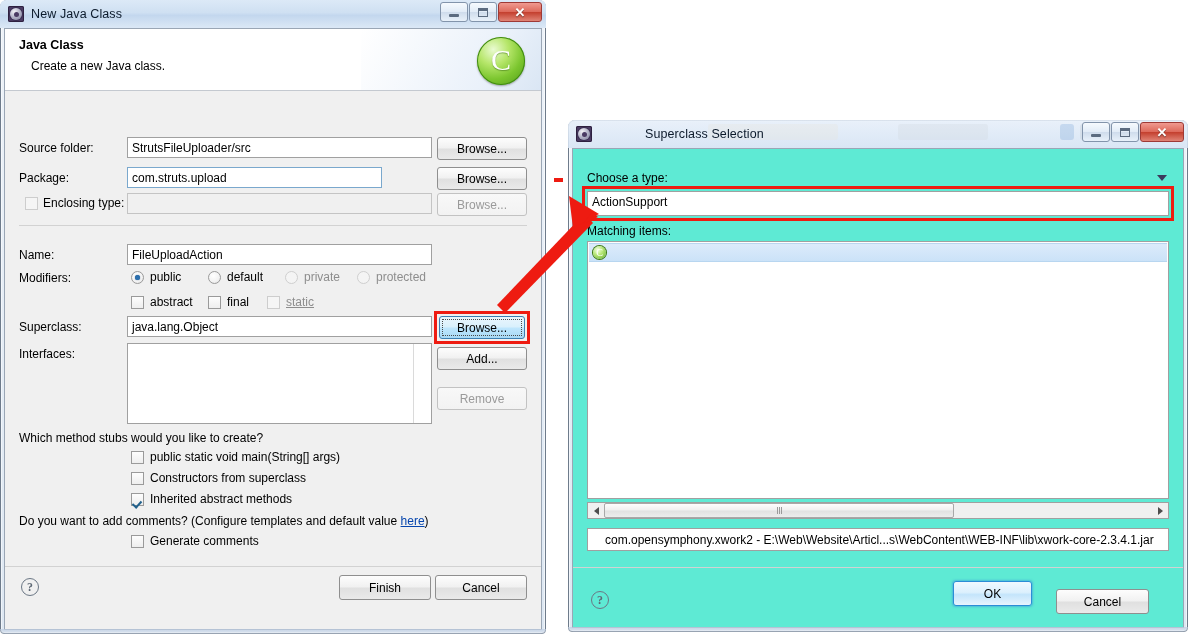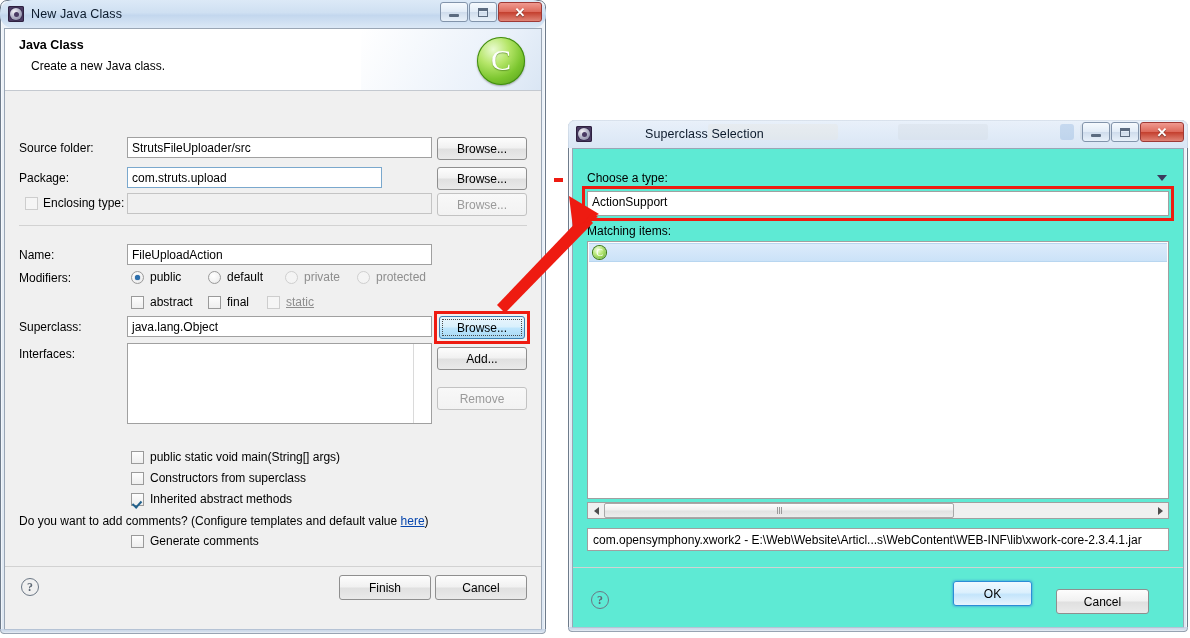--- a/index.html
+++ b/index.html
@@ -21,21 +21,21 @@
     border:1px solid #6e7b8b;
     border-radius:7px 7px 4px 4px;
     background:linear-gradient(180deg,#eef3f9 0%,#dde7f2 100%);
     box-shadow:0 0 0 1px rgba(255,255,255,.55) inset;
   }
   .titlebar {
     position:absolute; left:0; right:0; top:0; height:28px;
     display:flex; align-items:center; padding-left:8px;
     border-radius:6px 6px 0 0;
   }
-  .titlebar-1 { background:linear-gradient(180deg,#dce9f7 0%,#cfe0f2 45%,#c3d7ee 55%,#dbe8f6 100%);border-radius:13px; }
+  .titlebar-1 { background:linear-gradient(180deg,#dce9f7 0%,#cfe0f2 45%,#c3d7ee 55%,#dbe8f6 100%); }
   .titlebar-2 { background:transparent;gap:46px; }
   .title-text { font-size:12.5px; color:#0c1a2b; margin-left:7px; letter-spacing:.1px; }
 
   .app-icon { width:16px; height:16px; position:relative; background:#4b3b63; border-radius:2px;
     box-shadow:0 0 0 1px #2e2140 inset; flex:0 0 auto; }
   .app-icon::before {
     content:""; position:absolute; left:2px; top:2px; width:12px; height:12px; border-radius:50%;
     background:radial-gradient(circle at 35% 30%,#f2f2f6 0%,#b9b9cc 45%,#7b7b96 100%);
     box-shadow:0 0 0 1px #3b2f52;
   }
@@ -202,21 +202,21 @@
   .hs-thumb {
     height:15px; border:1px solid #a8a8a8; border-radius:2px;
     background:linear-gradient(180deg,#fdfdfd 0%,#f0f0f0 45%,#e2e2e2 55%,#ededed 100%);
     display:flex; align-items:center; justify-content:center;
   }
   .grip { width:5px; height:7px;
     background:repeating-linear-gradient(90deg,#9a9a9a 0 1px,transparent 1px 2px); }
 
   .statusbar {
     position:absolute; background:#fff; border:1px solid #a0a0a0;
-    display:flex; align-items:center; padding-left:5px; font-size:12px;
+    display:flex; align-items:center; padding-left:17px; font-size:12px;
   }
 
   
   .glass {
     position:absolute; left:0; right:0; top:0; height:28px;
     background:linear-gradient(180deg,rgba(232,240,250,.88) 0%,rgba(214,228,244,.86) 100%);
     border-radius:6px 6px 0 0;
   }
   .glass-smudge { position:absolute; top:4px; height:16px; border-radius:3px; opacity:.30; }
 
@@ -311,20 +311,21 @@
       </div>
       <div class="redbox" style="left:429px; top:220px; width:96px; height:33px;"></div>
 
       <div class="row-label" style="left:14px; top:256px;">Interfaces:</div>
       <div class="listbox" style="left:122px; top:252px; width:305px; height:81px;">
         <div class="vsplit"></div>
       </div>
       <div class="btn" style="left:432px; top:256px; width:90px;">Add...</div>
       <div class="btn disabled" style="left:432px; top:296px; width:90px;">Remove</div>
 
+      <div class="row-label" style="left:14px; top:340px;">Which method stubs would you like to create?</div>
 
       <div class="chk" style="left:126px; top:360px;"></div>
       <div class="cl" style="left:145px; top:359px;">public static void main(String[] args)</div>
 
       <div class="chk" style="left:126px; top:381px;"></div>
       <div class="cl" style="left:145px; top:380px;">Constructors from superclass</div>
 
       <div class="chk on" style="left:126px; top:402px;"></div>
       <div class="cl" style="left:145px; top:401px;">Inherited abstract methods</div>
 

